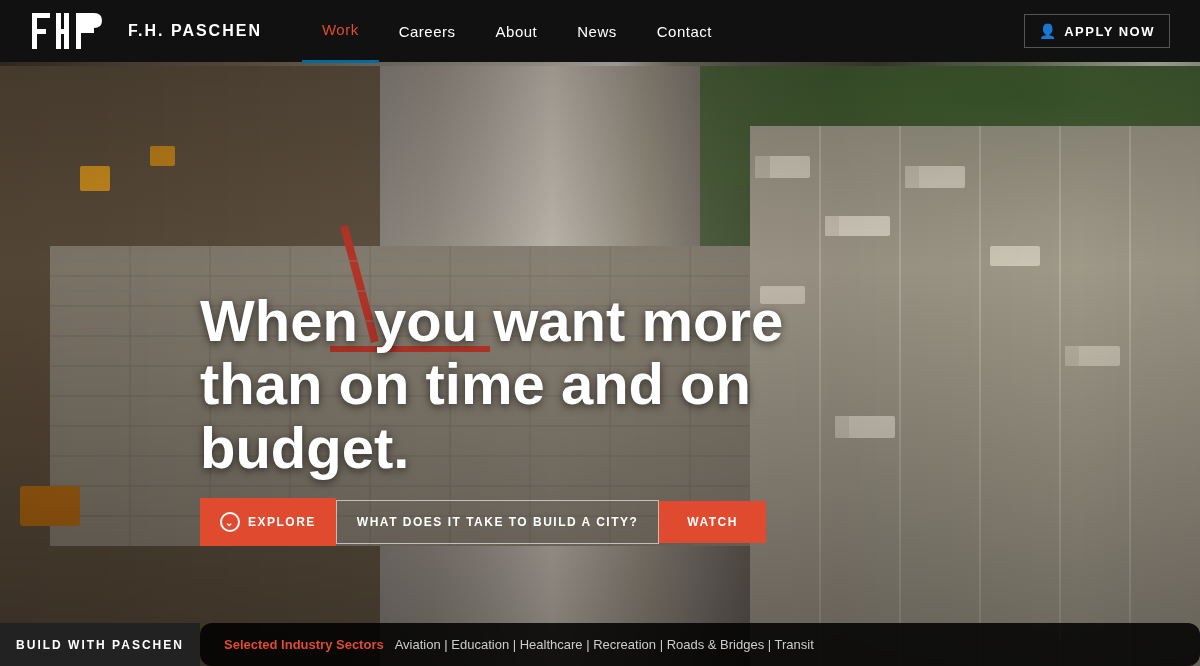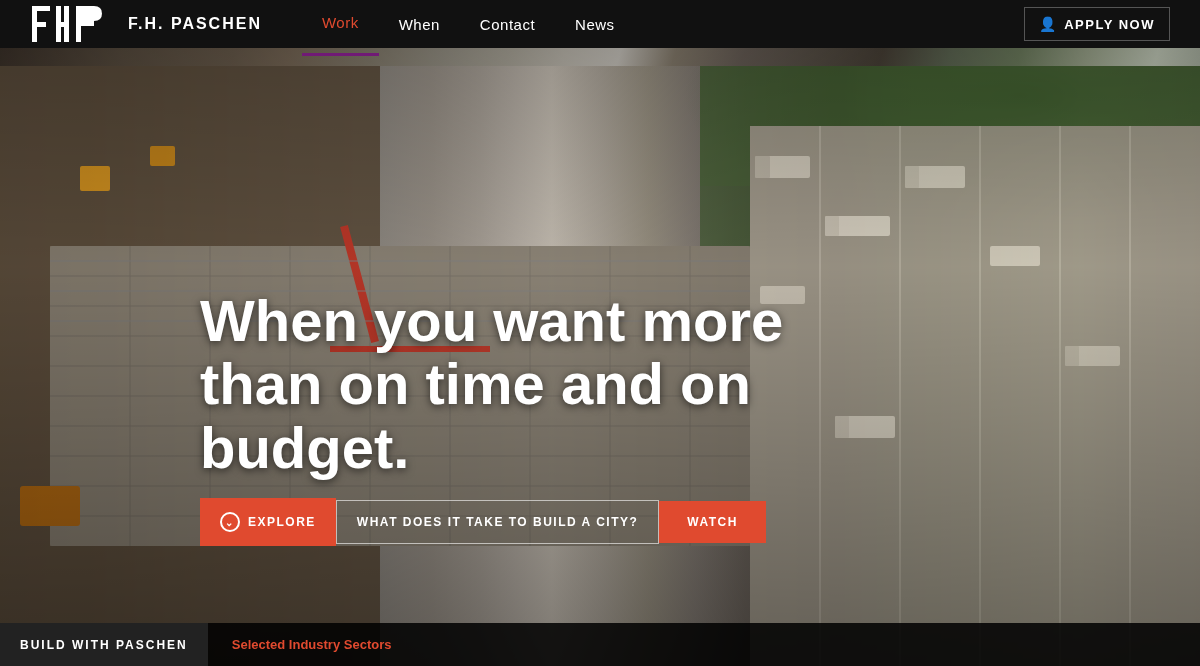--- a/index.html
+++ b/index.html
@@ -2,21 +2,21 @@
 <html><head>
   <meta charset="utf-8">
   <style>
     * { margin: 0; padding: 0; box-sizing: border-box; }
     body { width: 1200px; height: 666px; overflow: hidden; font-family: Arial, Helvetica, sans-serif; background: #000; }
 
     
     .navbar {
       position: absolute;
       top: 0; left: 0; right: 0;
-      height: 48px;
+      height: 62px;
       background: #111;
       display: flex;
       align-items: center;
       z-index: 100;
       padding: 0 30px;
     }
     .logo-area {
       display: flex;
       align-items: center;
       gap: 18px;
@@ -45,21 +45,21 @@
       text-decoration: none;
       font-size: 15px;
       font-weight: 400;
       padding: 22px 20px;
       display: block;
       letter-spacing: 0.5px;
       transition: color 0.2s;
     }
     .nav-links li.active a {
       color: #e04a2f;
-      border-bottom: 3px solid #701a75;
+      border-bottom: 3px solid #0369a1;
     }
     .apply-btn {
       margin-left: auto;
       display: flex;
       align-items: center;
       gap: 6px;
       color: #fff;
       font-size: 13px;
       font-weight: 700;
       letter-spacing: 1.5px;
@@ -207,35 +207,36 @@
       display: flex;
       align-items: stretch;
     }
     .build-label {
       background: #222;
       color: #fff;
       font-size: 12px;
       font-weight: 800;
       letter-spacing: 2px;
       text-transform: uppercase;
-      padding: 14px 20px;
+      padding: 14px 12px;
       white-space: nowrap;
       display: flex;
       align-items: center;
       min-width: 200px;
       justify-content: center;
     }
     .industry-sectors {
       background: rgba(0,0,0,0.85);
       padding: 14px 24px;
       display: flex;
       align-items: center;
       gap: 11px;
       flex: 1;
       font-size: 13px;
+      border-radius: 12px;
     }
     .sectors-label {
       color: #e04a2f;
       font-weight: 600;
     }
     .sectors-list {
       color: #ccc;
     }
   </style>
 </head>
@@ -261,27 +262,30 @@
       <path d="M51 4 L64 4 Q72 4 72 11.5 Q72 19 64 19 L51 19 Z" fill="white"></path>
     </svg>
     <span class="brand-name">F.H. PASCHEN</span>
   </div>
 
   <ul class="nav-links">
     <li class="active">
       <a href="#">Work</a>
     </li>
     <li>
-      <a href="#">When</a>
+      <a href="#">Careers</a>
+    </li>
+    <li>
+      <a href="#">About</a>
+    </li>
+    <li>
+      <a href="#">News</a>
     </li>
     <li>
       <a href="#">Contact</a>
-    </li>
-    <li>
-      <a href="#">News</a>
     </li>
   </ul>
 
   <a href="#" class="apply-btn">
     <span style="font-size:14px;">👤</span>
     <span>APPLY NOW</span>
   </a>
 </nav>
 
 <div class="hero">
@@ -382,15 +386,16 @@
       <button class="btn-watch-red">
         <span>WATCH</span>
       </button>
     </div>
   </div>
 
   <div class="bottom-bar">
     <div class="build-label">BUILD WITH PASCHEN</div>
     <div class="industry-sectors">
       <span class="sectors-label">Selected Industry Sectors</span>
+      <span class="sectors-list">Aviation | Education | Healthcare | Recreation | Roads &amp; Bridges | Transit</span>
     </div>
   </div>
 </div>
 
 </body></html>

